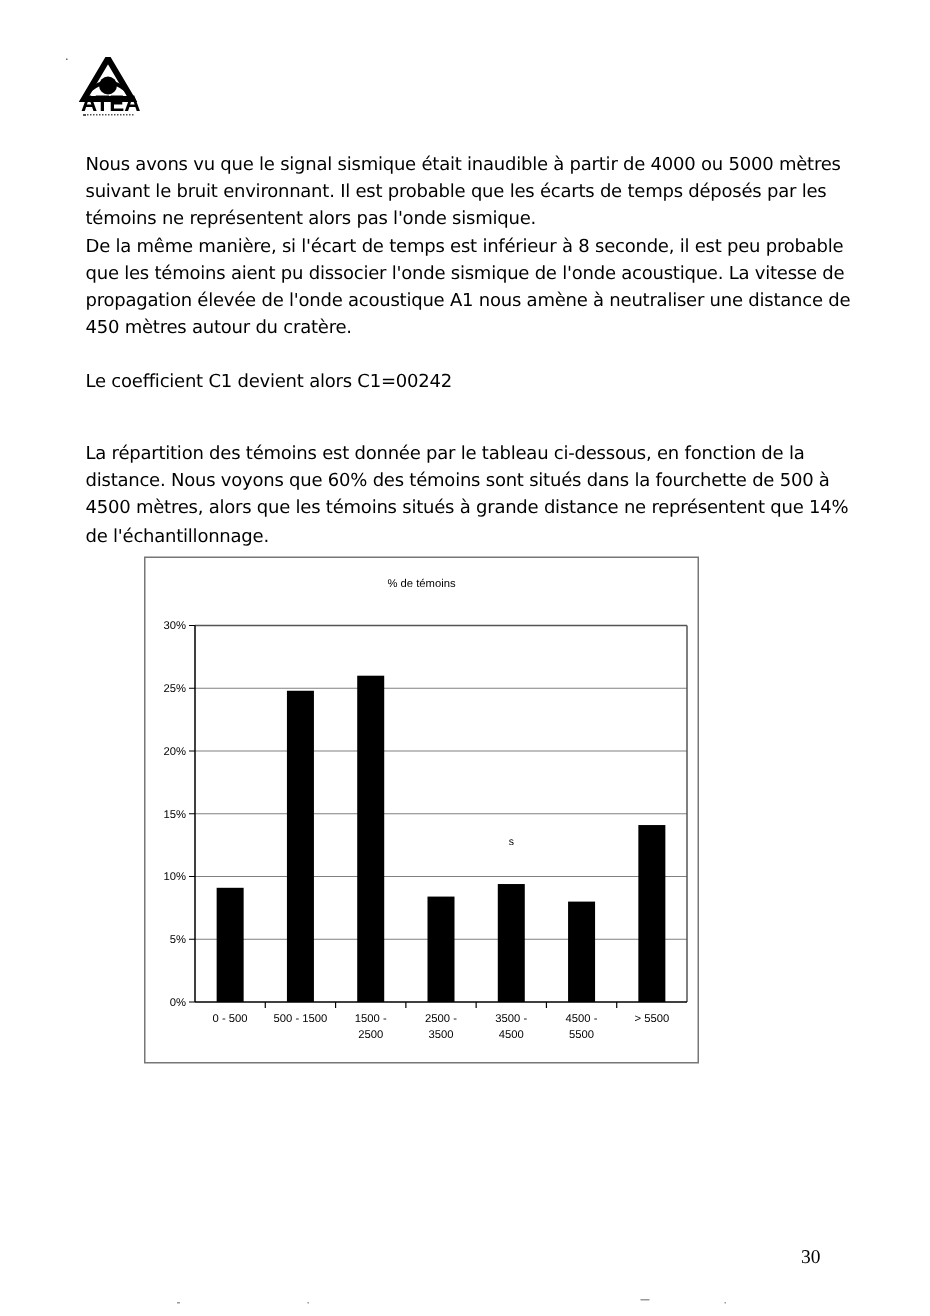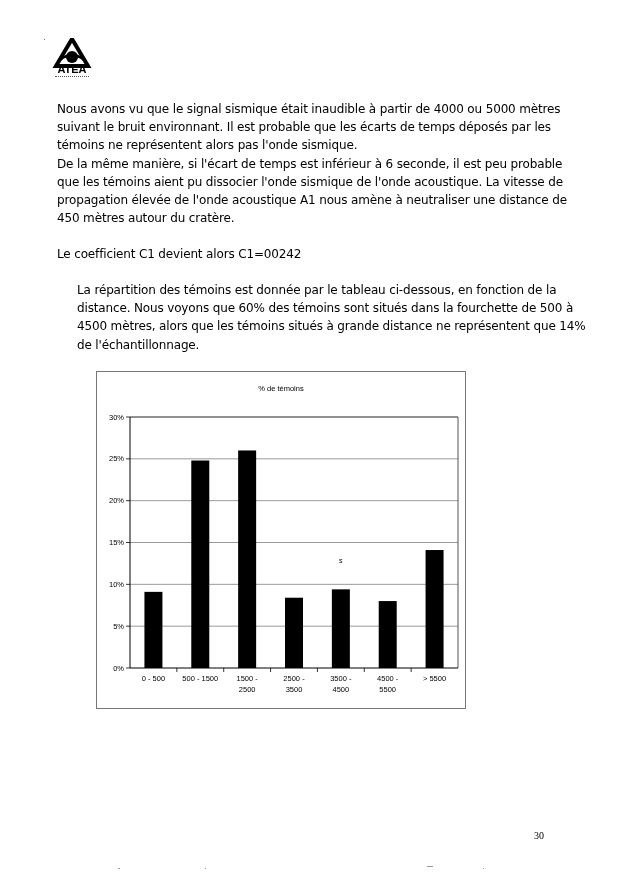--- a/index.html
+++ b/index.html
@@ -1,49 +1,49 @@
 <!DOCTYPE html>
 <html><head>
 <meta charset="utf-8">
 <style>
   html, body { margin: 0; padding: 0; background: #ffffff; }
   body { width: 620px; height: 877px; position: relative; overflow: hidden; font-family: "DejaVu Sans", sans-serif; color: #000; }
   .logo { position: absolute; left: 52px; top: 38px; width: 40px; height: 44px; }
   .logo svg { display: block; }
-  .logo-text { position: absolute; left: 2px; top: 26px; width: 36px; text-align: center; font-family: "Liberation Sans", sans-serif; font-weight: bold; font-size: 11px; letter-spacing: 0px; line-height: 11px; }
+  .logo-text { position: absolute; left: 2px; top: 26px; width: 36px; text-align: center; font-family: "Liberation Sans", sans-serif; font-weight: bold; font-size: 15px; letter-spacing: 0px; line-height: 11px; }
   .logo-sub { position: absolute; left: 3px; top: 38px; width: 34px; height: 2px; border-top: 1px dotted #555; }
   .dot { position: absolute; left: 44px; top: 39px; width: 1px; height: 1px; background: #666; }
   .text-block { position: absolute; left: 57px; width: 520px; font-family: "DejaVu Sans", sans-serif; font-size: 12px; line-height: 18.2px; letter-spacing: -0.15px; }
   .text-block p { margin: 0; }
   #p1 { top: 100px; }
   #p2 { top: 245px; }
-  #p3 { top: 281px; margin-left: 20px; }
+  #p3 { top: 293px; }
   .chart-frame { position: absolute; left: 96px; top: 371px; width: 370px; height: 338px; border: 1px solid #777; box-sizing: border-box; padding-left: 36px; }
   .chart-svg { position: absolute; left: 0; top: 0; }
-  .page-number { position: absolute; left: 534px; top: 830px; font-family: "Liberation Serif", serif; font-size: 10px; }
+  .page-number { position: absolute; left: 534px; top: 830px; font-family: "Liberation Serif", serif; font-size: 13px; }
   .specks { position: absolute; top: 868px; height: 1px; background: #999; }
 </style>
 </head>
 <body>
 
 <div class="dot"></div>
 
 <div class="logo">
   <svg width="40" height="30" viewBox="0 0 40 30">
     <polygon points="20,1 36,28 4,28" fill="none" stroke="#000" stroke-width="4"></polygon>
     <circle cx="20" cy="19" r="6" fill="#000"></circle>
     <path d="M8,22 Q20,12 32,22" fill="none" stroke="#000" stroke-width="2.5"></path>
   </svg>
   <div class="logo-text">ATEA</div>
   <div class="logo-sub"></div>
 </div>
 
 <div class="text-block" id="p1">
   <p>Nous avons vu que le signal sismique était inaudible à partir de 4000 ou 5000 mètres suivant le bruit environnant. Il est probable que les écarts de temps déposés par les témoins ne représentent alors pas l'onde sismique.</p>
-  <p>De la même manière, si l'écart de temps est inférieur à 6 seconde, il est peu probable que les témoins aient pu dissocier l'onde sismique de l'onde acoustique. La vitesse de propagation élevée de l'onde acoustique A1 nous amène à neutraliser une distance de 450 mètres autour du cratère.</p>
+  <p>De la même manière, si l'écart de temps est inférieur à 8 seconde, il est peu probable que les témoins aient pu dissocier l'onde sismique de l'onde acoustique. La vitesse de propagation élevée de l'onde acoustique A1 nous amène à neutraliser une distance de 450 mètres autour du cratère.</p>
 </div>
 <div class="text-block" id="p2">
   <p>Le coefficient C1 devient alors C1=00242</p>
 </div>
 <div class="text-block" id="p3">
   <p>La répartition des témoins est donnée par le tableau ci-dessous, en fonction de la distance. Nous voyons que 60% des témoins sont situés dans la fourchette de 500 à 4500 mètres, alors que les témoins situés à grande distance ne représentent que 14% de l'échantillonnage.</p>
 </div>
 
 <div class="chart-frame">
   <svg class="chart-svg" id="chart" width="368" height="336">

